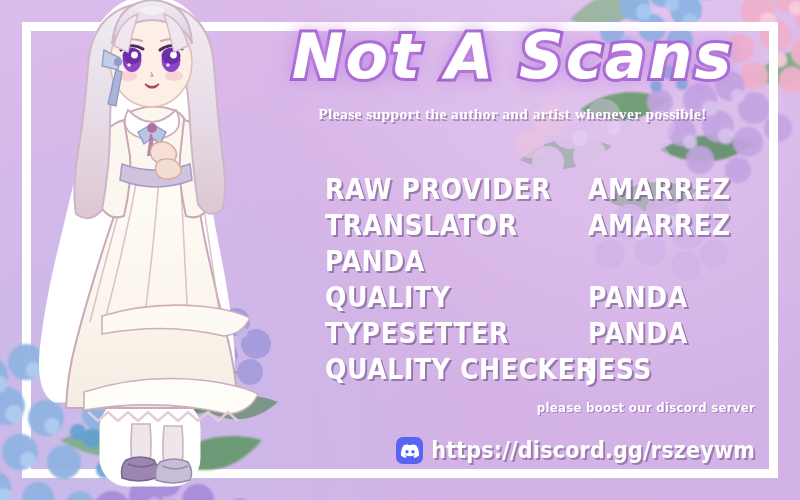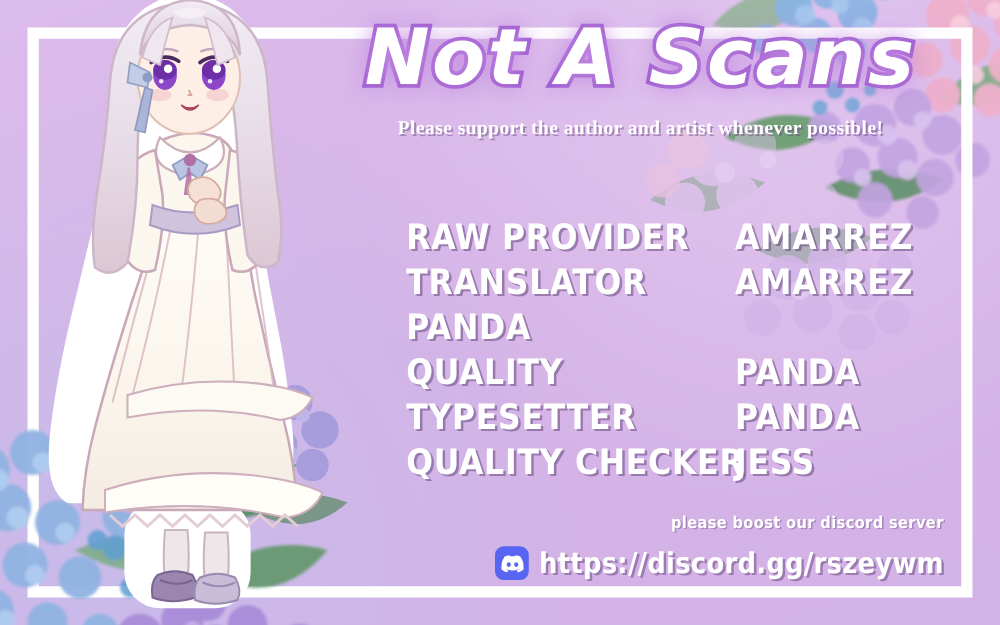--- a/index.html
+++ b/index.html
@@ -57,21 +57,21 @@
     text-align: center;
   }
   .brand-title {
     font-family: "DejaVu Sans", sans-serif;
     font-size: 62px;
     font-weight: bold;
     font-style: italic;
     letter-spacing: 2px;
     color: #ffffff;
     line-height: 1.18;
-    margin: 1px;
+    margin: 12px;
     -webkit-text-stroke: 6px #9b59d0;
     paint-order: stroke fill;
     text-shadow:
       0 0 16px rgba(196,140,226,.95),
       0 0 26px rgba(196,140,226,.6);
     white-space: nowrap;
   }
   .brand-subtitle {
     margin: 12px 0 0 0;
     font-family: Liberation Serif, serif;
@@ -111,26 +111,26 @@
     right: 45px; bottom: 36px;
     text-align: right;
   }
   .discord-boost {
     font-family: "DejaVu Sans Condensed", "Liberation Sans Narrow", "Liberation Sans", sans-serif;
     font-size: 13px;
     font-weight: bold;
     color: #ffffff;
     letter-spacing: .3px;
     text-shadow: 1.2px 1.2px 0 rgba(96,62,120,.4);
-    margin-bottom: 11px;
+    margin-bottom: 22px;
     white-space: nowrap;
   }
   .discord-line {
     display: flex;
-    align-items: center;
+    align-items: flex-start;
     justify-content: flex-end;
     gap: 8px;
   }
   .discord-badge {
     width: 27px; height: 27px;
     border-radius: 7px;
     background: #5865f2;
     display: flex;
     align-items: center;
     justify-content: center;

